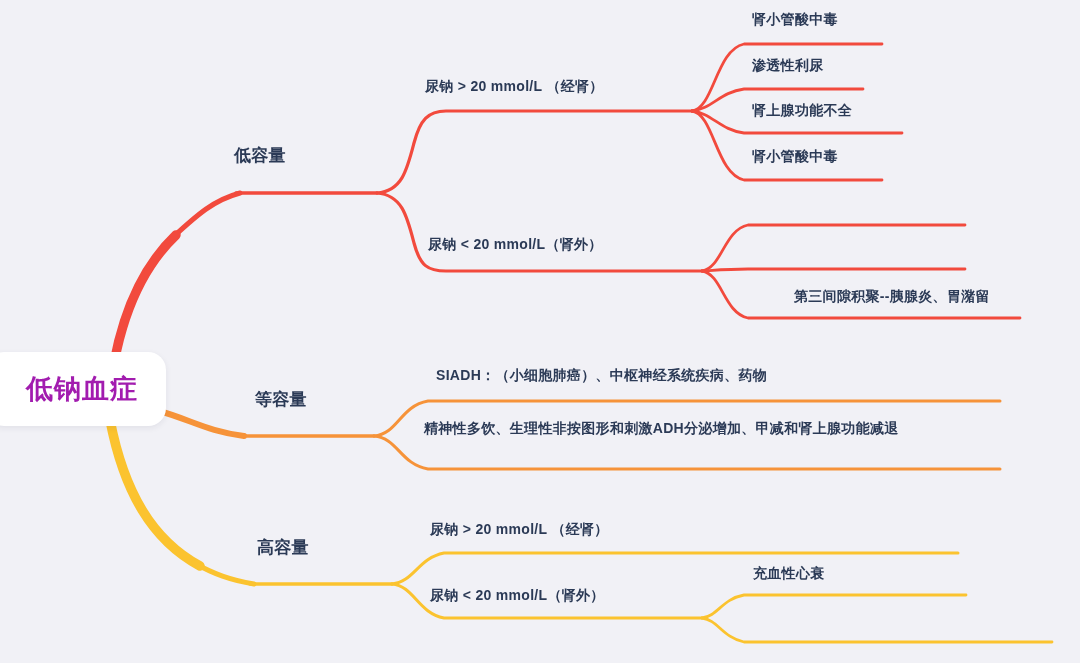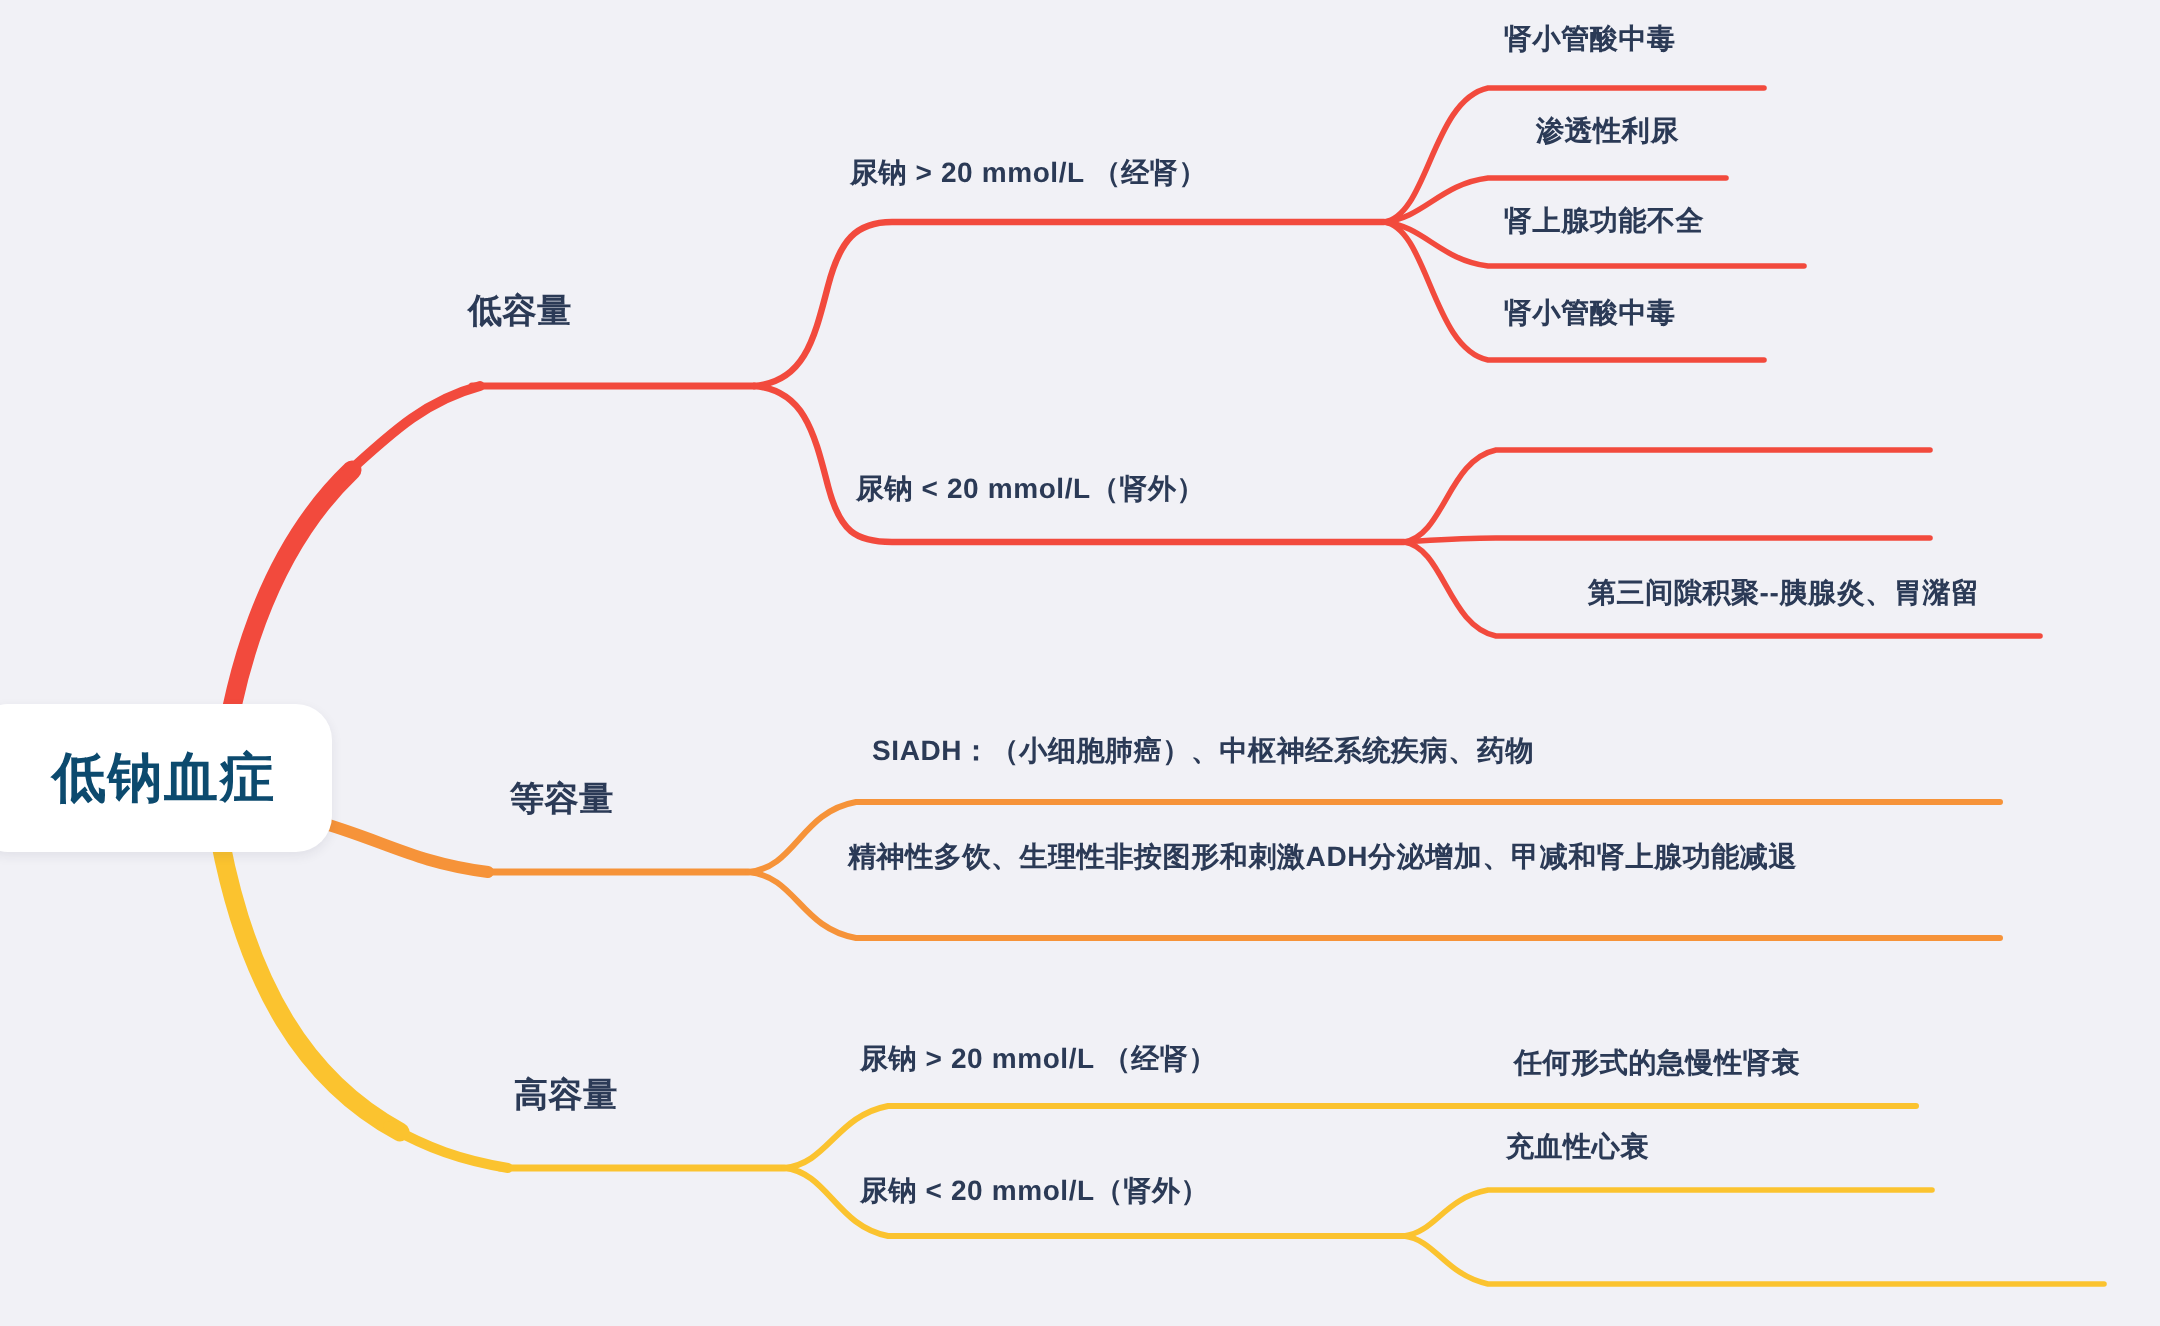--- a/index.html
+++ b/index.html
@@ -16,21 +16,21 @@
   .lbl-branch{font-size:17px;}
   .lbl-wrap{white-space:normal;width:578px;line-height:24px;}
   .root-node{
     position:absolute;left:-14px;top:352px;width:180px;height:74px;
     background:#ffffff;border-radius:18px;
     box-shadow:0 2px 6px rgba(40,40,60,0.08);
     display:flex;align-items:center;justify-content:center;padding-left:12px;
     box-sizing:border-box;
   }
   .root-node .root-label{
-    font-size:27px;font-weight:700;color:#0c4a6e;letter-spacing:1px;
+    font-size:27px;font-weight:700;color:#a21caf;letter-spacing:1px;
   }
   path{fill:none;stroke-linecap:round;stroke-linejoin:round;}
   .st-red{stroke:var(--red,#f24a3d);}
   .st-orange{stroke:var(--orange,#f69339);}
   .st-yellow{stroke:var(--yellow,#fbc32f);}
 </style>
 </head>
 <body>
 
 <div class="stage">
@@ -70,29 +70,28 @@
     </g>
   </svg>
 
   <div class="root-node">
     <span class="root-label">低钠血症</span>
   </div>
 
   <div class="lbl lbl-branch" style="left:234px;top:146px;">低容量</div>
   <div class="lbl" style="left:425px;top:78px;">尿钠 &gt; 20 mmol/L （经肾）</div>
   <div class="lbl" style="left:752px;top:11px;">肾小管酸中毒</div>
-  <div class="lbl" style="left:768px;top:57px;">渗透性利尿</div>
+  <div class="lbl" style="left:752px;top:57px;">渗透性利尿</div>
   <div class="lbl" style="left:752px;top:102px;text-align:right;">肾上腺功能不全</div>
   <div class="lbl" style="left:752px;top:148px;">肾小管酸中毒</div>
   <div class="lbl" style="left:428px;top:236px;">尿钠 &lt; 20 mmol/L（肾外）</div>
   <div class="lbl" style="left:794px;top:288px;text-align:right;">第三间隙积聚--胰腺炎、胃潴留</div>
 
   <div class="lbl lbl-branch" style="left:255px;top:390px;">等容量</div>
   <div class="lbl" style="left:436px;top:367px;">SIADH：（小细胞肺癌）、中枢神经系统疾病、药物</div>
   <div class="lbl lbl-wrap" style="left:424px;top:416px;">精神性多饮、生理性非按图形和刺激ADH分泌增加、甲减和肾上腺功能减退</div>
 
   <div class="lbl lbl-branch" style="left:257px;top:538px;">高容量</div>
   <div class="lbl" style="left:430px;top:521px;">尿钠 &gt; 20 mmol/L （经肾）</div>
-  <div class="lbl" style="left:757px;top:523px;">任何形式的急慢性肾衰</div>
   <div class="lbl" style="left:430px;top:587px;">尿钠 &lt; 20 mmol/L（肾外）</div>
   <div class="lbl" style="left:753px;top:565px;">充血性心衰</div>
 
 </div>
 
 </body></html>

